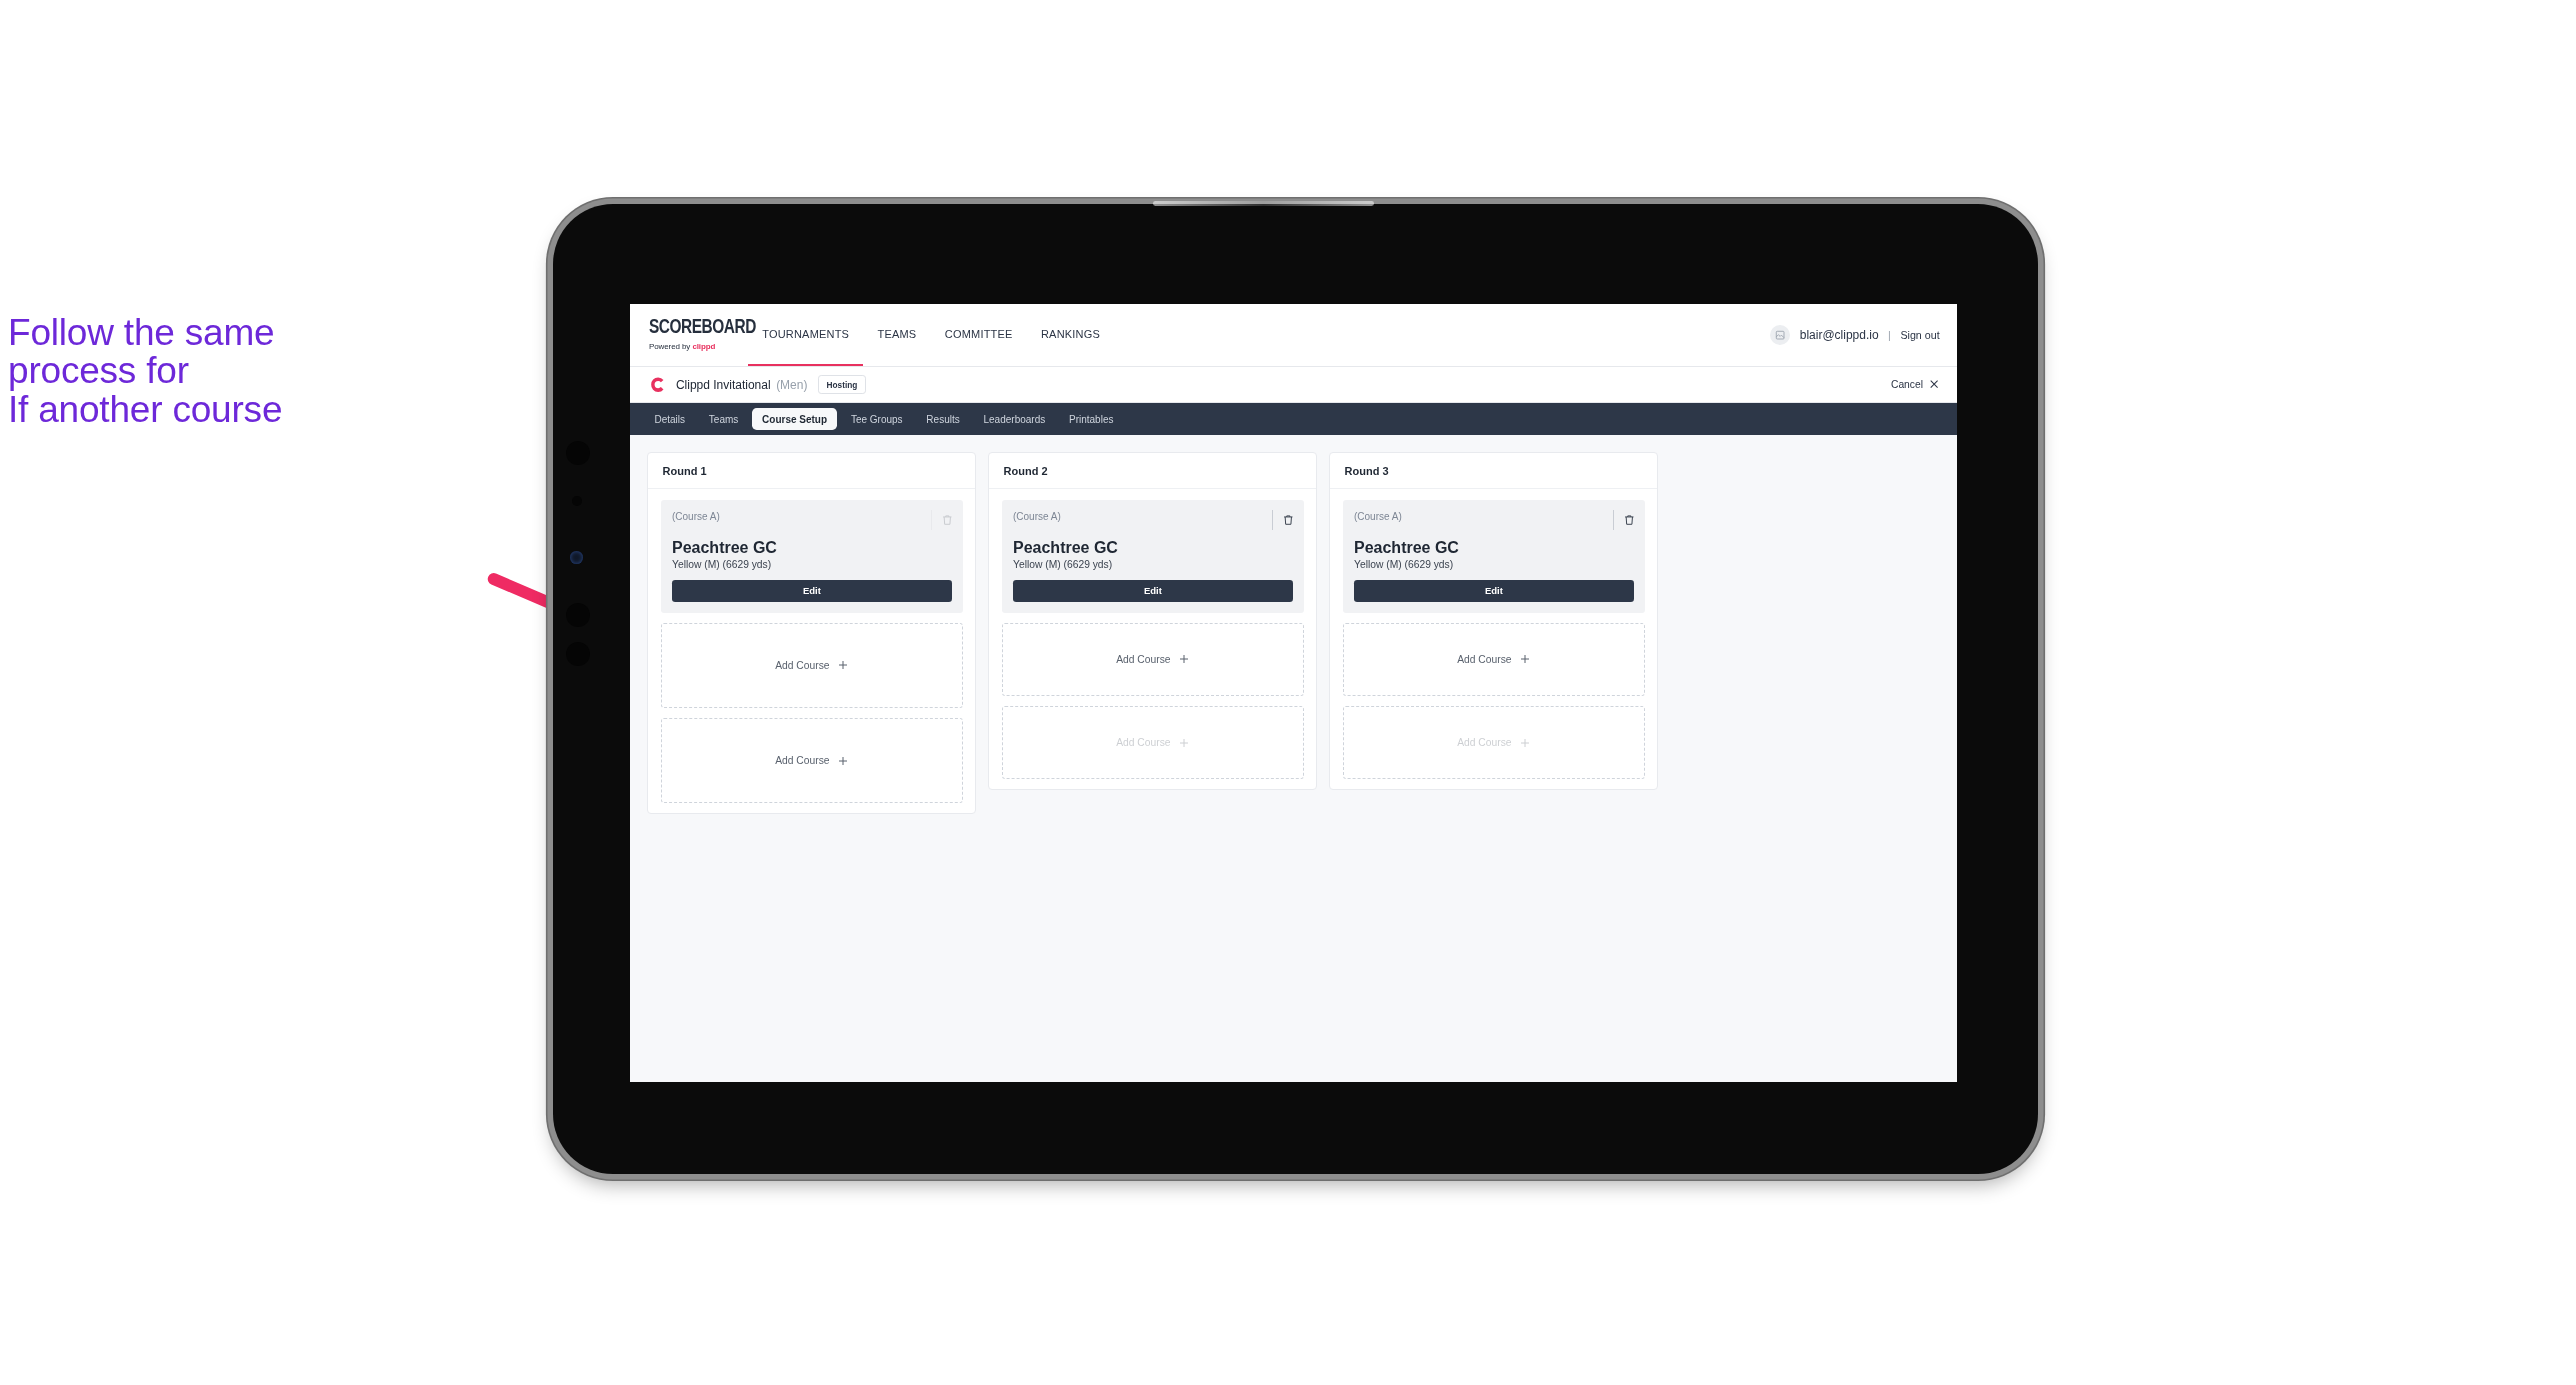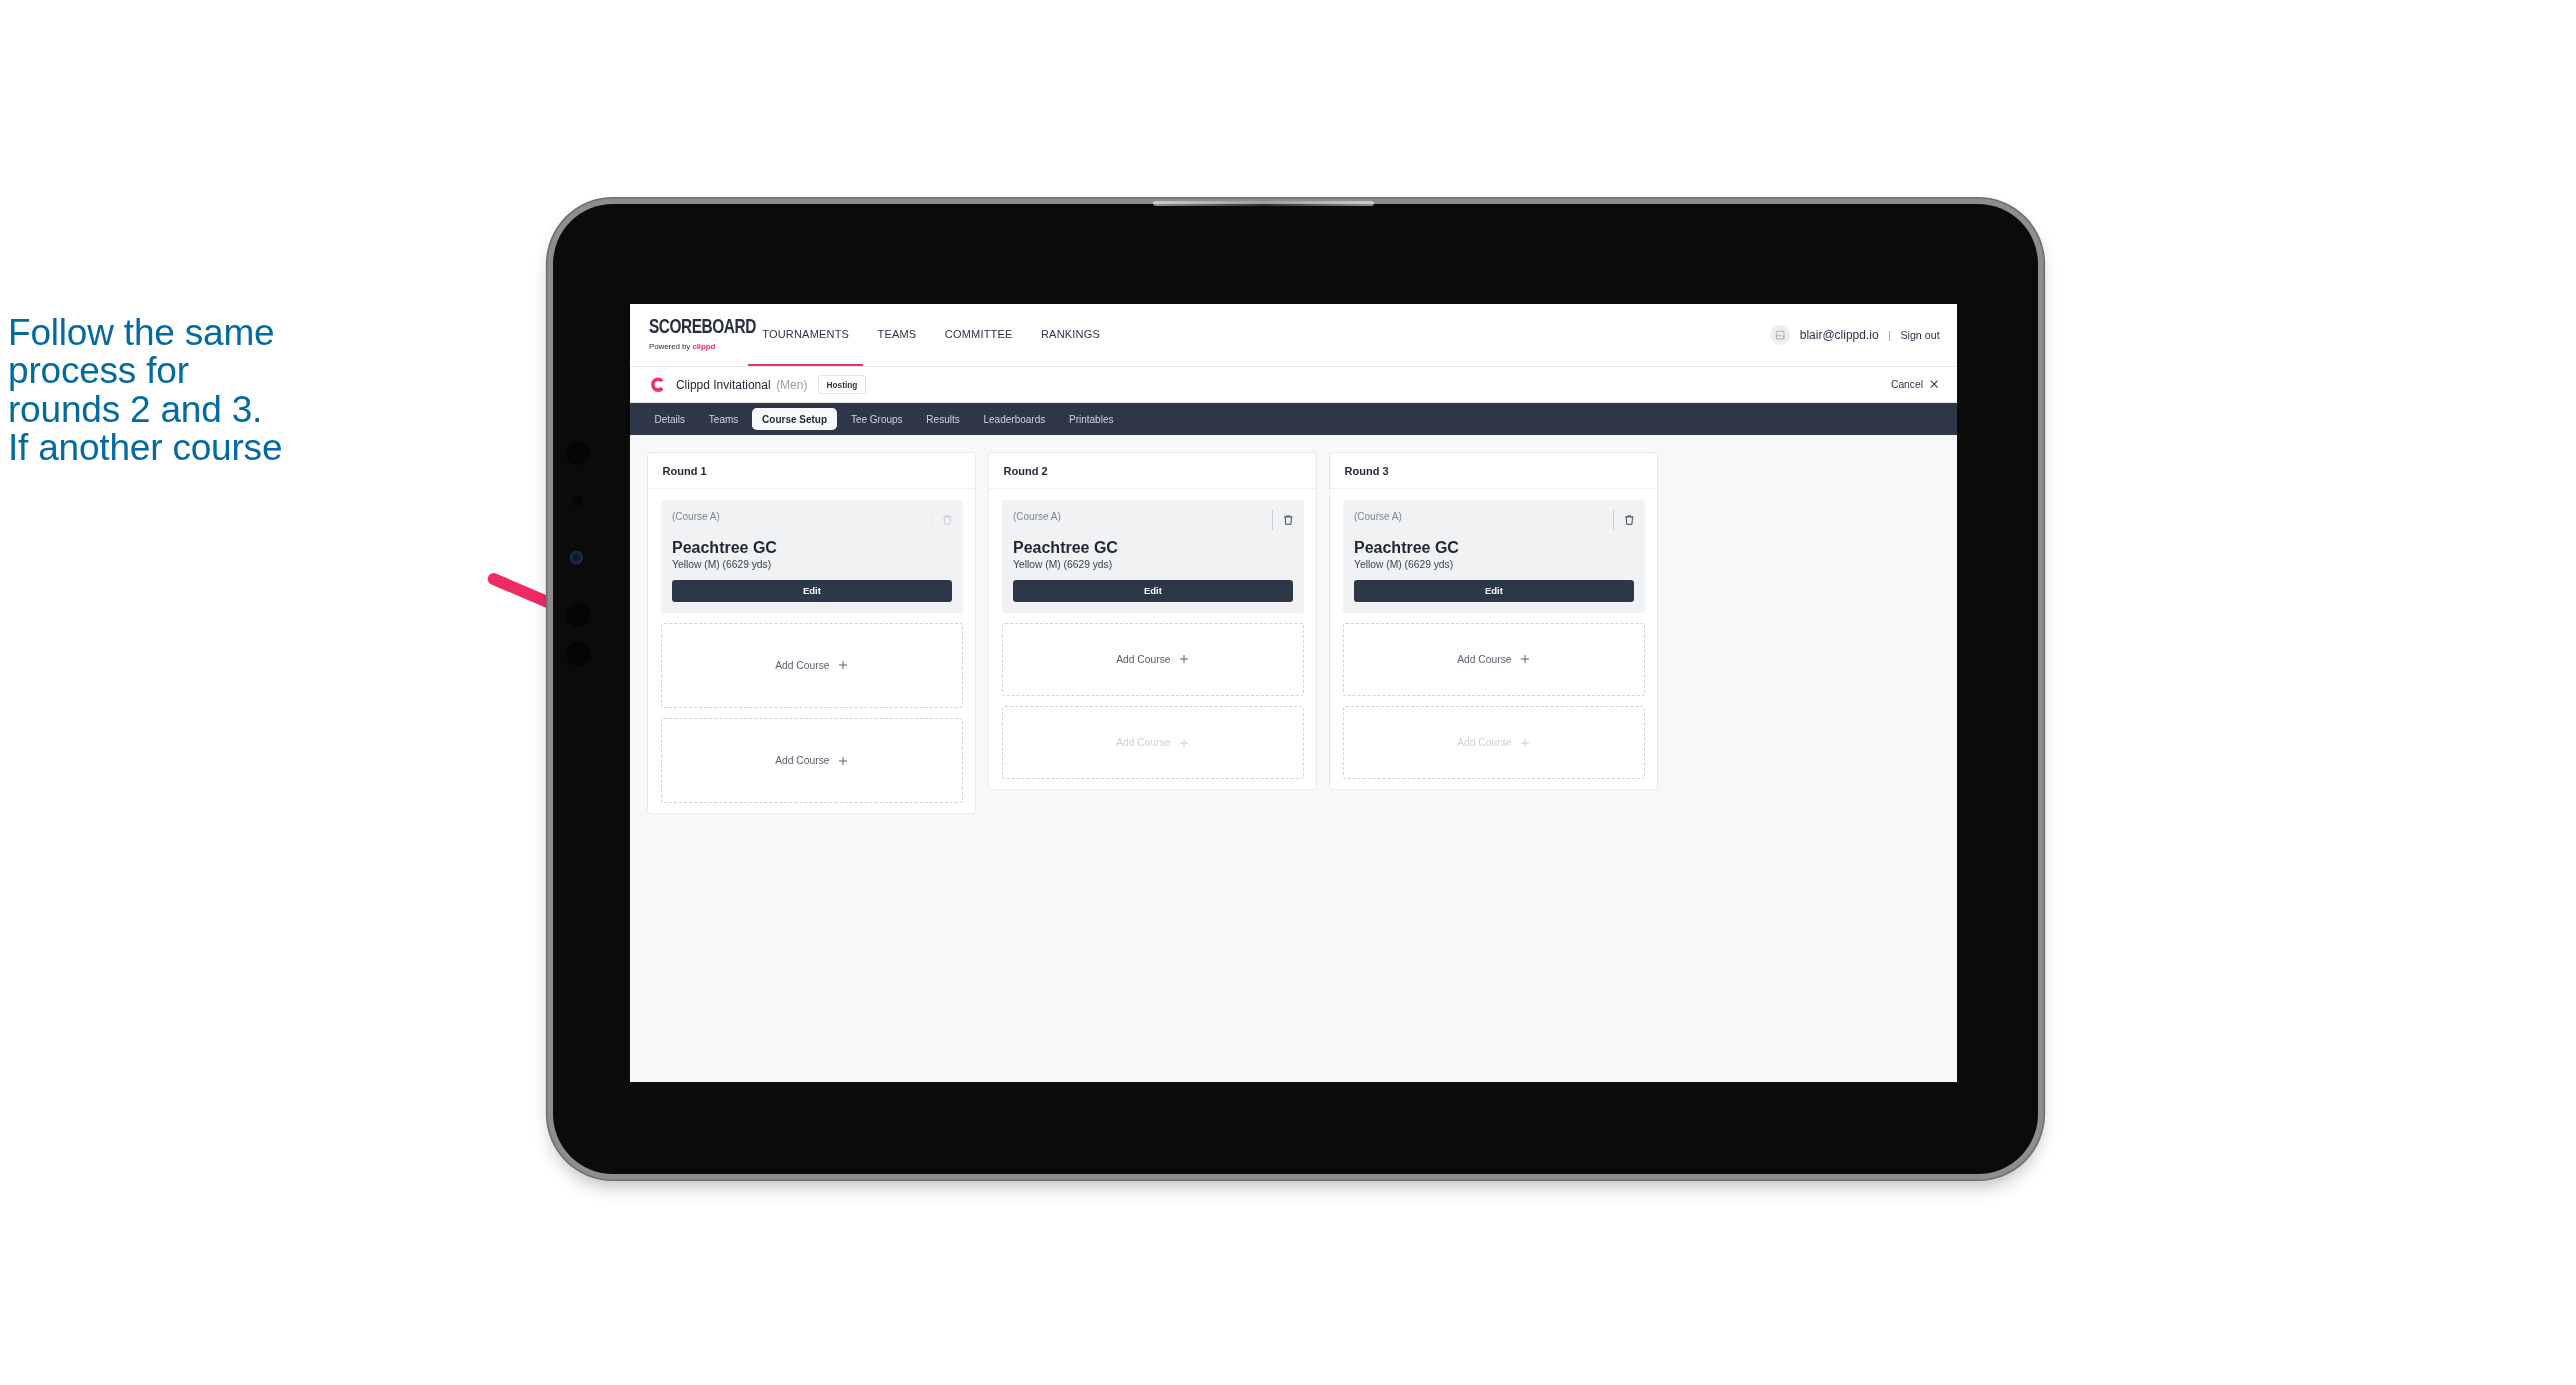--- a/index.html
+++ b/index.html
@@ -8,21 +8,21 @@
     background: #ffffff;
     font-family: "Liberation Sans", sans-serif;
     overflow: hidden;
   }
   #stage { position: relative; width: 2576px; height: 1386px; background:#fff; }
 
   
   #annotation {
     position: absolute; left: 8px; top: 314px; width: 505px;
     font-size: 37px; line-height: 1.04;
-    color: #0369a1; letter-spacing: -0.2px;
+    color: #6d28d9; letter-spacing: -0.2px;
   }
   #annotation .ln { display: block; white-space: nowrap; }
   #annotation b { font-weight: 700; }
 
   
   #arrow { position: absolute; left: 466px; top: 537px; width: 332px; height: 190px; }
 
   
   #tablet {
     position: absolute; left: 553px; top: 204px;
@@ -138,21 +138,20 @@
   .add-slot.tall { height: 85px; }
 </style>
 </head>
 <body>
 
 <div id="stage">
 
   <div id="annotation">
     <span class="ln"><span>Follow the same</span></span>
     <span class="ln"><span>process for</span></span>
-    <span class="ln"><span>rounds 2 and 3.</span></span>
     <span class="ln"><span>If another course</span></span>
   </div>
 
   <svg id="arrow" viewBox="0 0 420 240">
     <line x1="35" y1="53" x2="320" y2="175" stroke="#ef2b63" stroke-width="15" stroke-linecap="round"></line>
     <polygon points="318,118 370,192 268,188" fill="#ef2b63"></polygon>
   </svg>
 
   <div id="tablet">
     <div id="top-speaker"></div>

